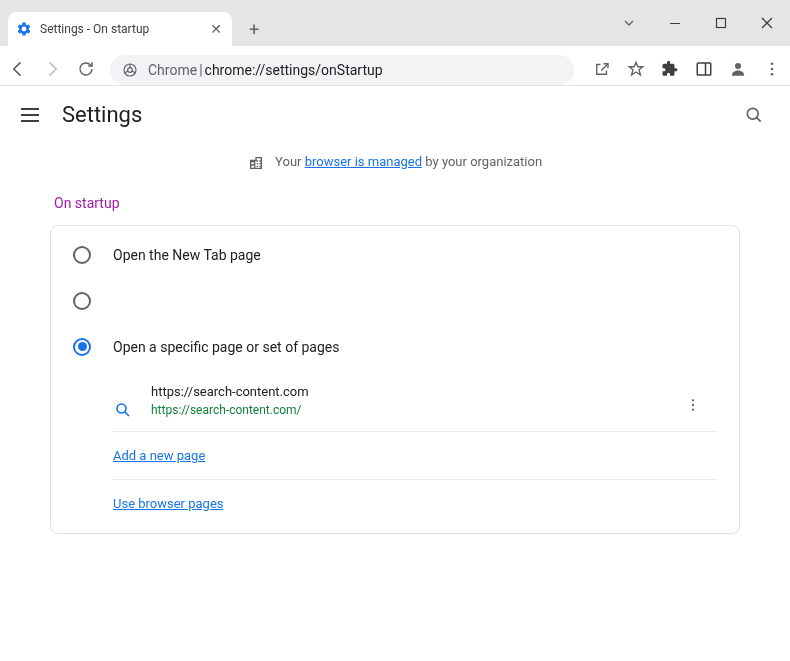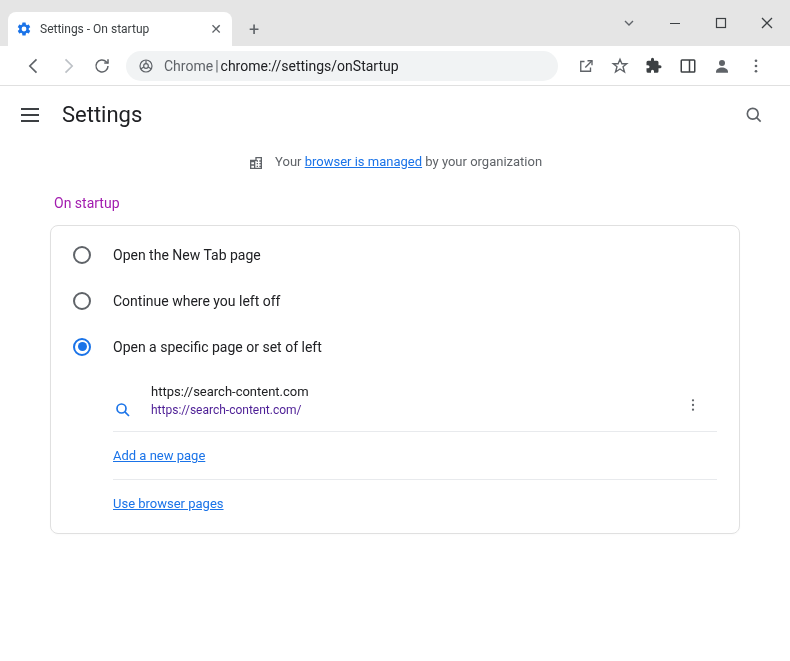--- a/index.html
+++ b/index.html
@@ -49,22 +49,22 @@
     color:#3c4043; font-size:14px; cursor:pointer;
   }
   .win-btn svg { width:12px; height:12px; display:block; }
   .chev { width:46px; display:flex; align-items:center; justify-content:center; height:32px; color:#5f6368;}
   
   .toolbar {
     height: 40px;
     background: #fff;
     border-bottom: 1px solid #e0e0e0;
     display:flex;
-    align-items:center;
-    padding: 0 18px;
+    align-items:flex-end;
+    padding: 0 2px;
     gap: 2px;
   }
   .nav-btn {
     width: 32px; height: 32px; display:flex; align-items:center; justify-content:center;
     color:#5f6368; font-size:18px; cursor:pointer; border-radius:50%;
   }
   .nav-btn.disabled { color:#bdc1c6; cursor:default;}
   .omnibox {
     flex:1; height:30px; background:#f1f3f4; border-radius:15px;
     display:flex; align-items:center; padding:0 12px; gap:10px;
@@ -119,21 +119,21 @@
   }
   .pages-area { padding: 0 22px 0 62px; }
   .page-entry {
     display:flex; align-items:flex-end; padding: 12px 0; border-bottom:1px solid #e8eaed;
     gap:18px;
   }
   .page-icon { width:20px; display:flex; align-items:center; justify-content:center; color:#1a73e8;}
   .page-icon svg { width:18px; height:18px;}
   .page-text { flex:1; }
   .page-text .p-title { font-size:13px; color:#202124; line-height:1.5;}
-  .page-text .p-url { font-size:12px; color:#4c1d95; line-height:1.5;}
+  .page-text .p-url { font-size:12px; color:#15803d; line-height:1.5;}
   .more-btn { width:28px; height:28px; display:flex; align-items:center; justify-content:center; color:#5f6368; cursor:pointer; border-radius:50%; margin-right:10px;}
   .more-btn svg { width:16px; height:16px;}
   .link-row {
     padding: 16px 0; border-bottom:1px solid #e8eaed;
   }
   .link-row:last-child { border-bottom:none;}
   .link-row a {
     color:#1a73e8; font-size:13px; text-decoration:underline; cursor:pointer;
   }
 </style>
@@ -275,26 +275,25 @@
 
   <div class="card">
 
     <div class="radio-row">
       <div class="radio"></div>
       <span>Open the New Tab page</span>
     </div>
 
     <div class="radio-row">
       <div class="radio"></div>
-      <span>Continue where you left off</span>
     </div>
 
     <div class="radio-row">
       <div class="radio selected"></div>
-      <span>Open a specific page or set of left</span>
+      <span>Open a specific page or set of pages</span>
     </div>
 
     <div class="pages-area">
       <div class="page-entry">
         <div class="page-icon">
           <svg viewBox="0 0 24 24" fill="none" stroke="#1a73e8" stroke-width="2.2">
               <circle cx="10" cy="10" r="6"></circle>
               <line x1="20" y1="20" x2="14.5" y2="14.5"></line>
             </svg>
         </div>

